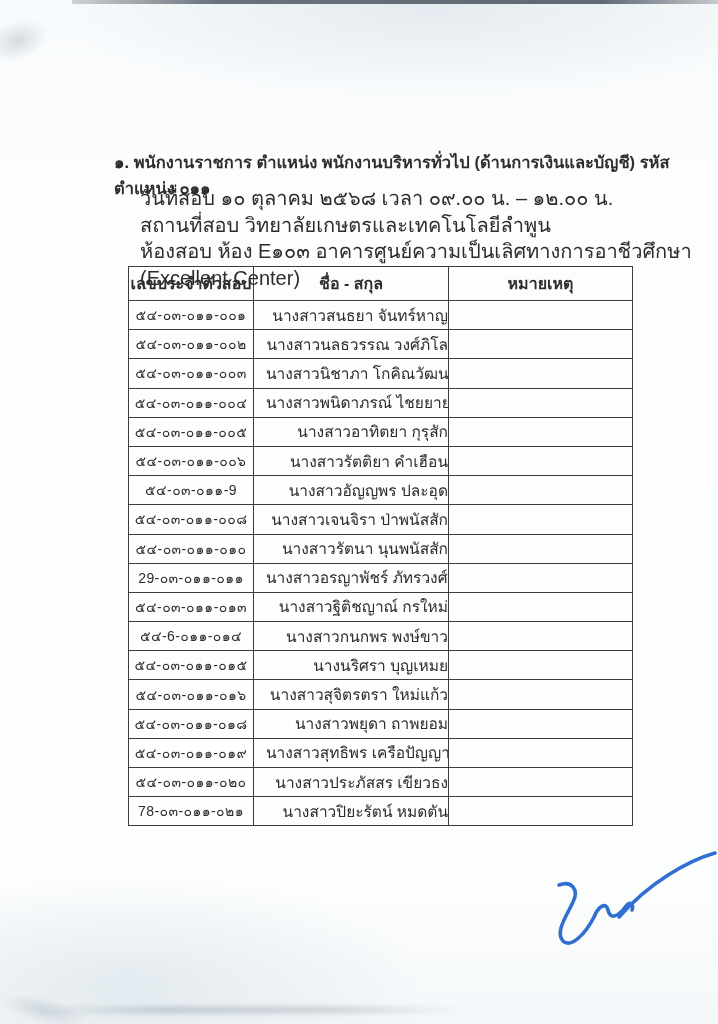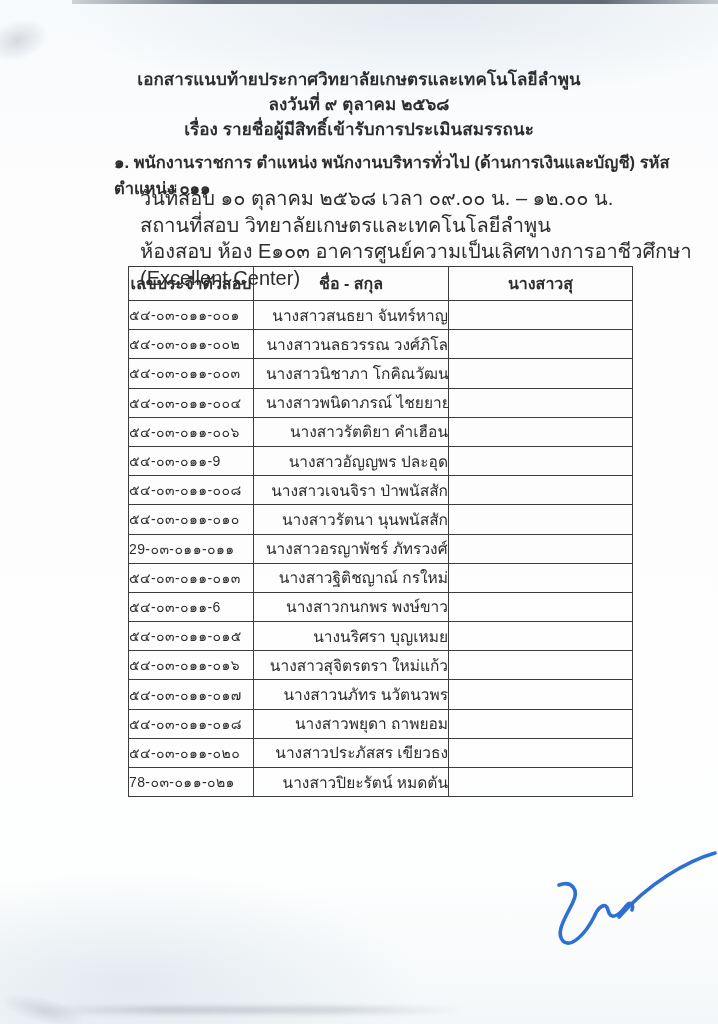--- a/index.html
+++ b/index.html
@@ -60,61 +60,56 @@
   table.results th,table.results td{
     border:1.5px solid #3c3c3c;overflow:hidden;white-space:nowrap;
   }
   table.results th{
     height:33px;font-size:16px;font-weight:bold;text-align:center;padding:0;
   }
   table.results td{
     height:28.2px;padding:0;font-size:15.5px;
   }
   table.results td:first-child{
-    font-size:14px;letter-spacing:.4px;
+    text-align:center;font-size:14px;letter-spacing:.4px;
   }
   table.results td:nth-child(2){padding-left:12px;text-align:right;}
   
   .signature{position:absolute;left:545px;top:845px;width:175px;height:118px;}
 </style>
 </head>
 <body>
 
 <div class="page">
 
   <div class="scan-top-bar"></div>
   <div class="scan-crease-tl"></div>
   <div class="scan-smudge-bottom"></div>
   <div class="scan-smudge-bl"></div>
 
-  <div class="doc-title">
-    <div>เอกสารแนบท้ายประกาศวิทยาลัยเกษตรและเทคโนโลยีลำพูน</div>
-    <div>ลงวันที่ ๙ ตุลาคม ๒๕๖๘</div>
-    <div>เรื่อง  รายชื่อผู้มีสิทธิ์เข้ารับการประเมินสมรรถนะ</div>
-  </div>
 
   <div class="position-line">๑. พนักงานราชการ ตำแหน่ง พนักงานบริหารทั่วไป (ด้านการเงินและบัญชี) รหัสตำแหน่ง ๐๑๑</div>
 
   <div class="detail-lines">
     <div>วันที่สอบ ๑๐ ตุลาคม ๒๕๖๘  เวลา ๐๙.๐๐ น. – ๑๒.๐๐ น.</div>
     <div>สถานที่สอบ วิทยาลัยเกษตรและเทคโนโลยีลำพูน</div>
     <div>ห้องสอบ  ห้อง E๑๐๓ อาคารศูนย์ความเป็นเลิศทางการอาชีวศึกษา (Excellent Center)</div>
   </div>
 
   <table class="results">
     <colgroup>
         <col class="c1">
         <col class="c2">
         <col class="c3">
       </colgroup>
     <thead>
       <tr>
         <th>เลขประจำตัวสอบ</th>
         <th>ชื่อ - สกุล</th>
-        <th>นางสาวสุ</th>
+        <th>หมายเหตุ</th>
       </tr>
     </thead>
     <tbody>
         <tr>
           <td>๕๔-๐๓-๐๑๑-๐๐๑</td>
           <td>นางสาวสนธยา  จันทร์หาญ</td>
           <td></td>
         </tr>
         <tr>
           <td>๕๔-๐๓-๐๑๑-๐๐๒</td>
@@ -125,20 +120,25 @@
           <td>๕๔-๐๓-๐๑๑-๐๐๓</td>
           <td>นางสาวนิชาภา  โกคิณวัฒนากุล</td>
           <td></td>
         </tr>
         <tr>
           <td>๕๔-๐๓-๐๑๑-๐๐๔</td>
           <td>นางสาวพนิดาภรณ์  ไชยยายอง</td>
           <td></td>
         </tr>
         <tr>
+          <td>๕๔-๐๓-๐๑๑-๐๐๕</td>
+          <td>นางสาวอาทิตยา  กุรุสัก</td>
+          <td></td>
+        </tr>
+        <tr>
           <td>๕๔-๐๓-๐๑๑-๐๐๖</td>
           <td>นางสาวรัตติยา  คำเฮือน</td>
           <td></td>
         </tr>
         <tr>
           <td>๕๔-๐๓-๐๑๑-9</td>
           <td>นางสาวอัญญพร  ปละอุด</td>
           <td></td>
         </tr>
         <tr>
@@ -155,42 +155,42 @@
           <td>29-๐๓-๐๑๑-๐๑๑</td>
           <td>นางสาวอรญาพัชร์  ภัทรวงศ์เสถียร</td>
           <td></td>
         </tr>
         <tr>
           <td>๕๔-๐๓-๐๑๑-๐๑๓</td>
           <td>นางสาวฐิติชญาณ์  กรใหม่</td>
           <td></td>
         </tr>
         <tr>
-          <td>๕๔-๐๓-๐๑๑-6</td>
+          <td>๕๔-6-๐๑๑-๐๑๔</td>
           <td>นางสาวกนกพร  พงษ์ขาว</td>
           <td></td>
         </tr>
         <tr>
           <td>๕๔-๐๓-๐๑๑-๐๑๕</td>
           <td>นางนริศรา  บุญเหมย</td>
           <td></td>
         </tr>
         <tr>
           <td>๕๔-๐๓-๐๑๑-๐๑๖</td>
           <td>นางสาวสุจิตรตรา  ใหม่แก้ว</td>
           <td></td>
         </tr>
         <tr>
-          <td>๕๔-๐๓-๐๑๑-๐๑๗</td>
-          <td>นางสาวนภัทร  นวัตนวพร</td>
-          <td></td>
-        </tr>
-        <tr>
           <td>๕๔-๐๓-๐๑๑-๐๑๘</td>
           <td>นางสาวพยุดา  ถาพยอม</td>
+          <td></td>
+        </tr>
+        <tr>
+          <td>๕๔-๐๓-๐๑๑-๐๑๙</td>
+          <td>นางสาวสุทธิพร  เครือปัญญา</td>
           <td></td>
         </tr>
         <tr>
           <td>๕๔-๐๓-๐๑๑-๐๒๐</td>
           <td>นางสาวประภัสสร  เขียวธง</td>
           <td></td>
         </tr>
         <tr>
           <td>78-๐๓-๐๑๑-๐๒๑</td>
           <td>นางสาวปิยะรัตน์  หมดตัน</td>

